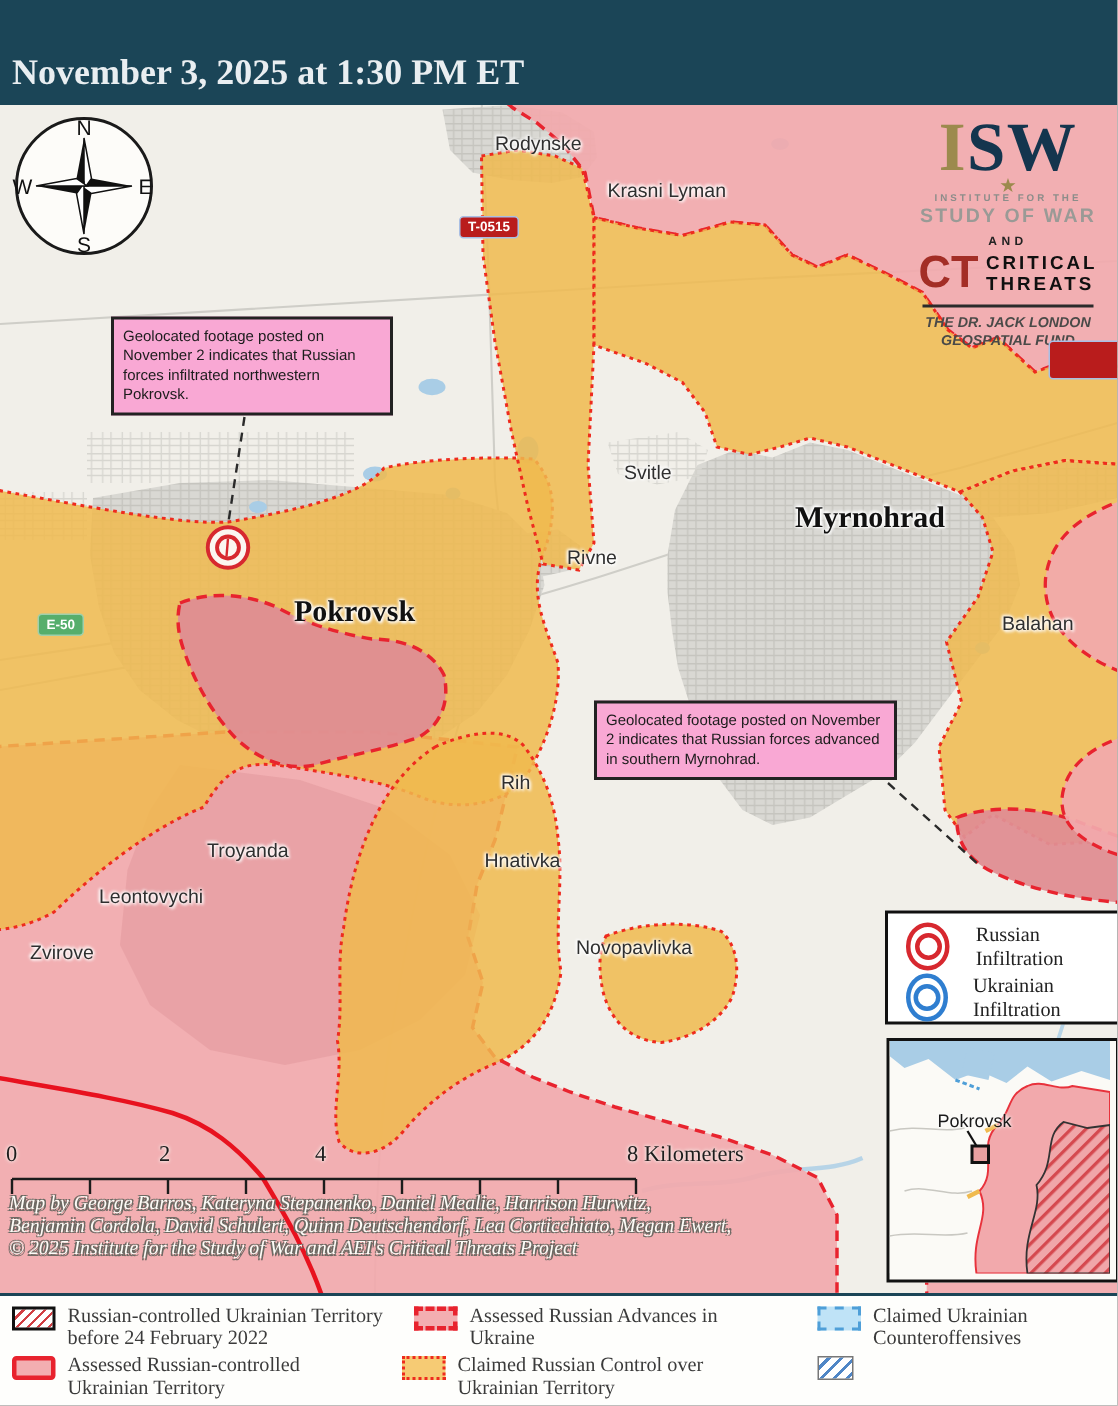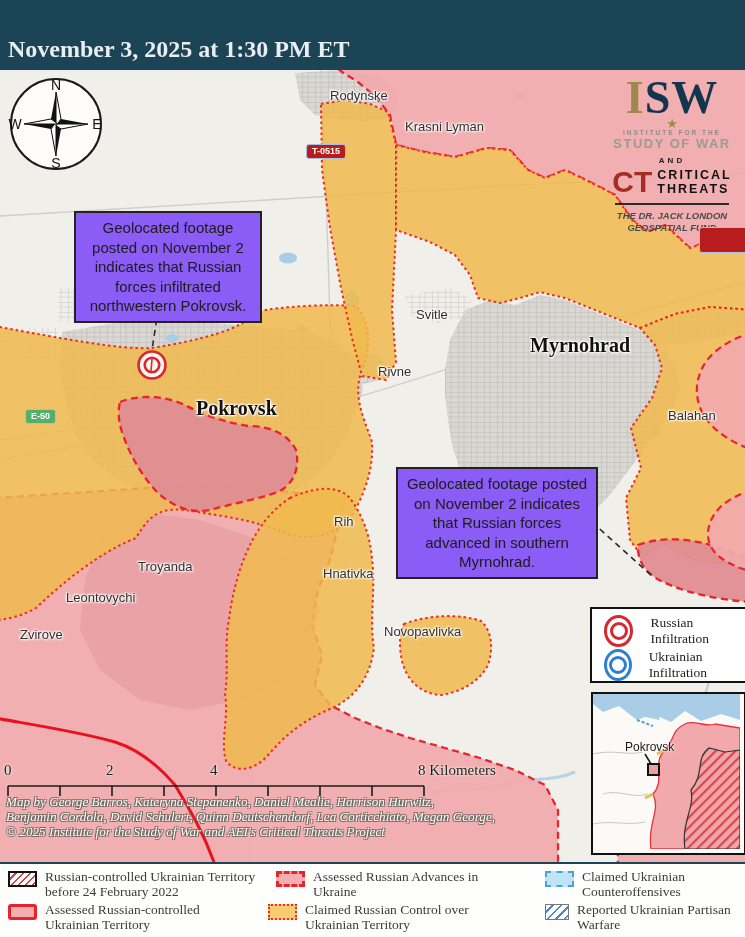--- a/index.html
+++ b/index.html
@@ -12,22 +12,22 @@
   .hdr .t2{position:absolute;left:8px;top:36px;font-size:24px;font-weight:bold;white-space:nowrap;}
   
   .map{position:absolute;left:0;top:70px;width:745px;height:792px;overflow:hidden;}
   .map svg.base{position:absolute;left:0;top:0;}
   .lbl{position:absolute;font-size:13px;color:#2f2f2f;white-space:nowrap;
        text-shadow:0 0 2px #fff,0 0 3px #fff,1px 1px 2px #fff,-1px -1px 2px #fff;}
   .lbl.major{font-family:"Liberation Serif","DejaVu Serif",serif;font-weight:bold;font-size:20px;color:#111;}
   .badge{position:absolute;font-size:9px;font-weight:bold;color:#fff;padding:1px 5px;border-radius:3px;
          background:#b91c1c;border:1px solid #a9bfe4;line-height:11px;}
   .badge.green{background:#56ae6c;border-color:#9ed0ab;}
-  .callout{position:absolute;background:#8b5cf6;border:2px solid #222;padding:5px 6px;
-           font-size:15px;line-height:1.3;color:#1c1c1c;text-align:center;}
+  .callout{position:absolute;background:#f9a8d4;border:2px solid #222;padding:5px 6px;
+           font-size:10px;line-height:1.3;color:#1c1c1c;text-align:left;}
   
   .compass{position:absolute;left:8px;top:6px;}
   
   .brand{position:absolute;right:4px;top:6px;width:138px;text-align:center;color:#14354e;}
   .brand .isw{font-family:"Liberation Serif","DejaVu Serif",serif;font-size:46px;font-weight:bold;line-height:44px;letter-spacing:1px;}
   .brand .isw .gold{color:#9c8a4d;}
   .brand .inst{font-size:6.5px;letter-spacing:2px;color:#8d8d8a;font-weight:bold;margin-top:1px;}
   .brand .sow{font-size:13px;letter-spacing:1.5px;color:#9a9a96;font-weight:bold;}
   .brand .star{color:#9c8a4d;font-size:13px;line-height:8px;}
   .brand .and{font-size:8px;letter-spacing:3px;color:#222;font-weight:bold;margin:5px 0 3px;}
@@ -272,21 +272,21 @@
       <div class="ilbl">Pokrovsk</div>
     </div>
 
     <div class="scl" style="left:4px;top:692px;">0</div>
     <div class="scl" style="left:106px;top:692px;">2</div>
     <div class="scl" style="left:210px;top:692px;">4</div>
     <div class="scl" style="left:418px;top:692px;">8 Kilometers</div>
 
     <div class="credits">
       <div>Map by George Barros, Kateryna Stepanenko, Daniel Mealie, Harrison Hurwitz,</div>
-      <div>Benjamin Cordola, David Schulert, Quinn Deutschendorf, Lea Corticchiato, Megan George,</div>
+      <div>Benjamin Cordola, David Schulert, Quinn Deutschendorf, Lea Corticchiato, Megan Ewert,</div>
       <div>© 2025 Institute for the Study of War and AEI's Critical Threats Project</div>
     </div>
   </div>
 
   <div class="footer">
     <div class="li" style="left:8px;top:5px;width:250px;">
       <span class="sw prewar"></span>
       <span style="max-width:212px;">Russian-controlled Ukrainian Territory before 24 February 2022</span>
     </div>
     <div class="li" style="left:8px;top:38px;width:250px;">
@@ -300,17 +300,16 @@
     <div class="li" style="left:268px;top:38px;width:250px;">
       <span class="sw claimed"></span>
       <span style="max-width:205px;">Claimed Russian Control over Ukrainian Territory</span>
     </div>
     <div class="li" style="left:545px;top:5px;width:198px;">
       <span class="sw counter"></span>
       <span style="max-width:150px;">Claimed Ukrainian Counteroffensives</span>
     </div>
     <div class="li" style="left:545px;top:38px;width:198px;">
       <span class="sw partisan"></span>
-      <span style="max-width:165px;">Reported Ukrainian Partisan Warfare</span>
     </div>
   </div>
 
 </div>
 
 </body></html>

